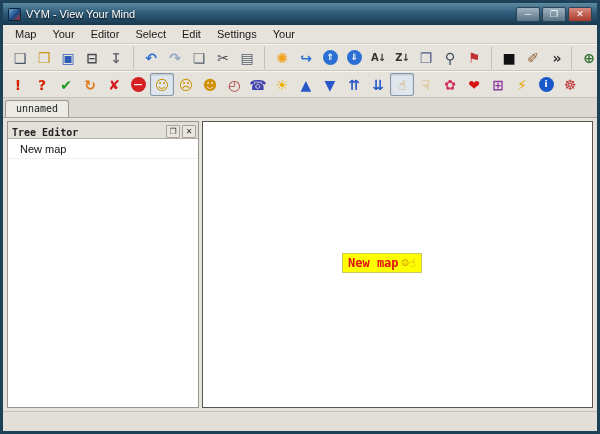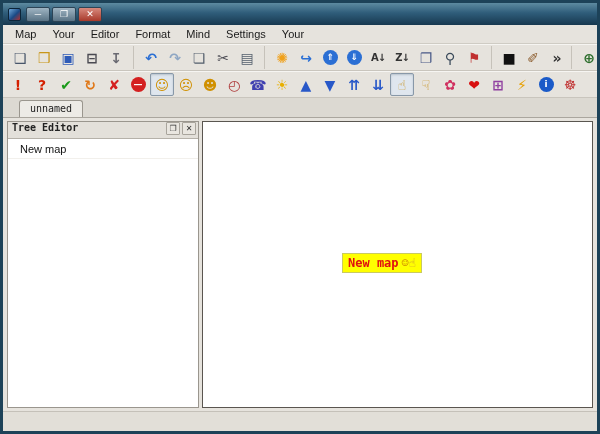--- a/index.html
+++ b/index.html
@@ -32,30 +32,30 @@
   .tgroup.right{margin-left:auto}
   .tbtn{width:24px;height:23px;display:flex;align-items:center;justify-content:center;
         background:transparent;border:1px solid transparent;border-radius:2px;
         font-size:14px;cursor:default;font-family:"DejaVu Sans",sans-serif}
   .tbtn.pressed{border:1px solid #8898a8;background:#dfe6ee;box-shadow:inset 0 1px 2px #b8c2cc}
   .glyph{line-height:1;font-weight:bold}
   .glyph.small{font-size:10px;letter-spacing:-1px}
   .glyph.badge{width:15px;height:15px;border-radius:50%;display:flex;align-items:center;
                justify-content:center;font-size:9px;font-weight:bold}
   
-  .tabbar{height:20px;flex:0 0 20px;display:flex;align-items:flex-end;padding:0 0 0 16px;
+  .tabbar{height:20px;flex:0 0 20px;display:flex;align-items:flex-end;padding:0 0 0 2px;
           background:#dcd9d2;border-bottom:1px solid #aaa69e}
   .tab{height:17px;padding:2px 10px 0;background:#edebe6;border:1px solid #9a968e;
        border-bottom:none;border-radius:3px 3px 0 0;
        font:10px "DejaVu Sans Mono",monospace;color:#222;cursor:default}
   
   .content{flex:1;display:flex;gap:3px;padding:3px 4px;min-height:0}
   .tree-panel{width:192px;flex:0 0 192px;display:flex;flex-direction:column;
               border:1px solid #9a968e;background:#fff}
-  .tree-title{height:17px;flex:0 0 17px;display:flex;align-items:flex-start;padding:0 2px 0 4px;
+  .tree-title{height:17px;flex:0 0 17px;display:flex;align-items:flex-end;padding:0 2px 0 4px;
               background:#e3e0da;border-bottom:1px solid #b5b1a9;
               font:bold 10px "DejaVu Sans Mono",monospace;color:#222}
   .tree-title .spacer{flex:1}
   .panel-btn{width:14px;height:13px;font-size:8px;line-height:11px;background:#e9e6e0;
              border:1px solid #a8a49c;border-radius:1px;cursor:default;color:#333;
              margin-left:2px;padding:0}
   .tree-list{flex:1;background:#fff;overflow:hidden}
   .tree-item{padding:4px 6px 3px 12px;font-size:11px;color:#111;border-bottom:1px solid #f2f0ec;
              cursor:default}
   .canvas{flex:1;position:relative;background:#fff;border:1px solid #5a5650;overflow:hidden}
@@ -66,33 +66,34 @@
   
   .statusbar{height:20px;flex:0 0 20px;background:#e2dfd8;border-top:1px solid #c5c1b9}
 </style>
 </head>
 <body>
 
 <div class="window">
 
   <div class="titlebar">
     <span class="app-icon"></span>
+    <span class="title">VYM - View Your Mind</span>
     <span class="win-controls">
       <button class="winbtn">─</button>
       <button class="winbtn">❐</button>
       <button class="winbtn close">✕</button>
     </span>
   </div>
 
   <div class="menubar" id="menubar">
       <span class="menu-item">Map</span>
       <span class="menu-item">Your</span>
       <span class="menu-item">Editor</span>
-      <span class="menu-item">Format</span>
-      <span class="menu-item">Mind</span>
+      <span class="menu-item">Select</span>
+      <span class="menu-item">Edit</span>
       <span class="menu-item">Settings</span>
       <span class="menu-item">Your</span>
     </div>
 
   <div class="toolbar" id="toolbar-main">
       <div class="tgroup">
         <button class="tbtn">
           <span class="glyph" style="color: rgb(71, 85, 106);">❑</span>
         </button>
         <button class="tbtn">

